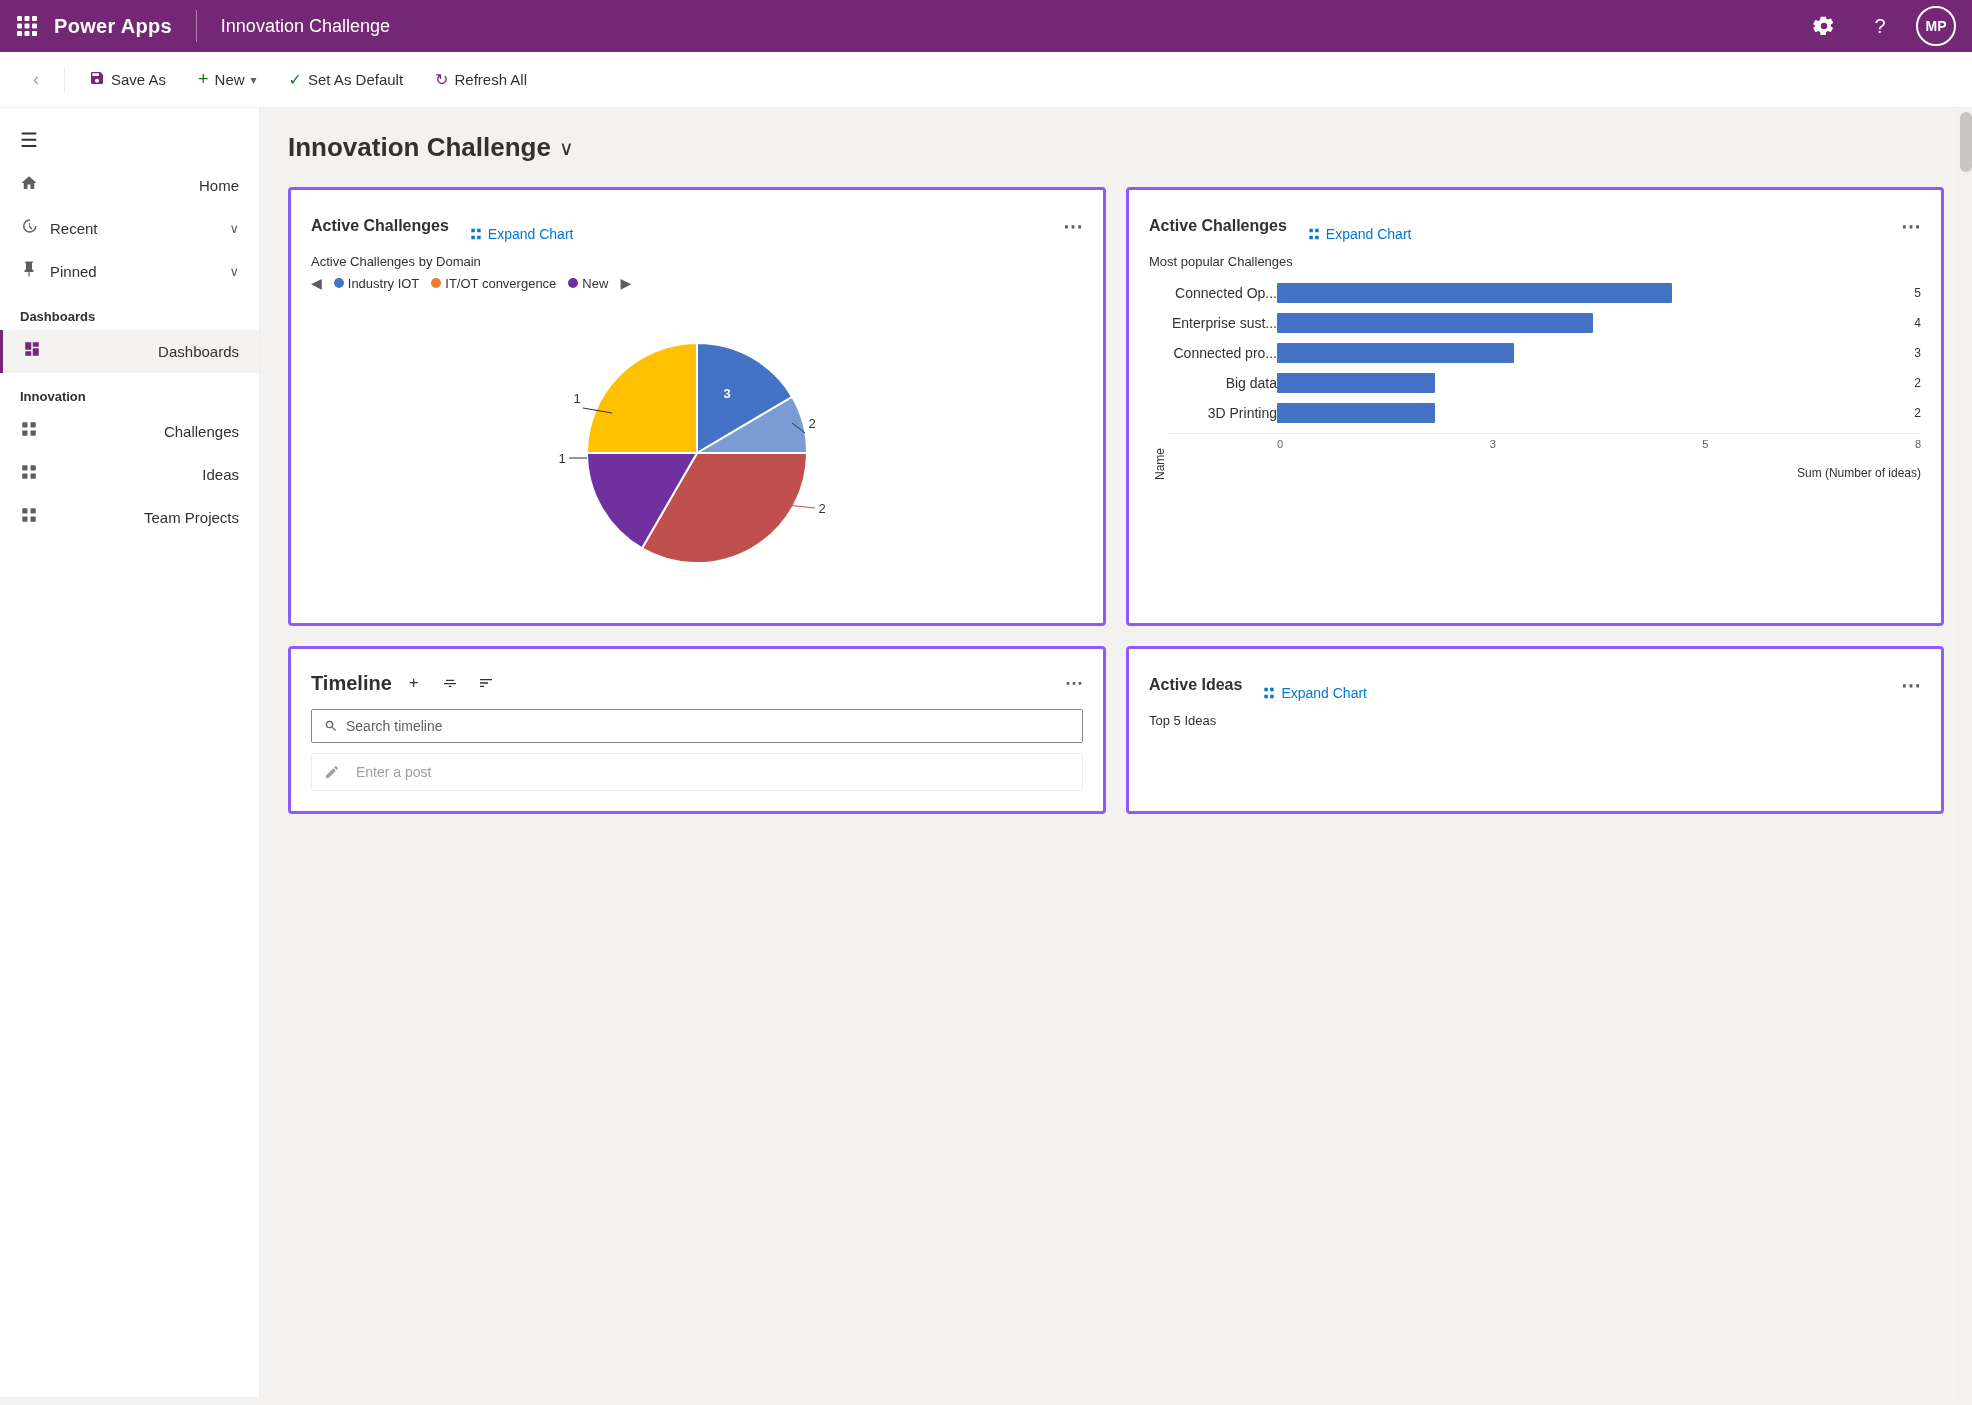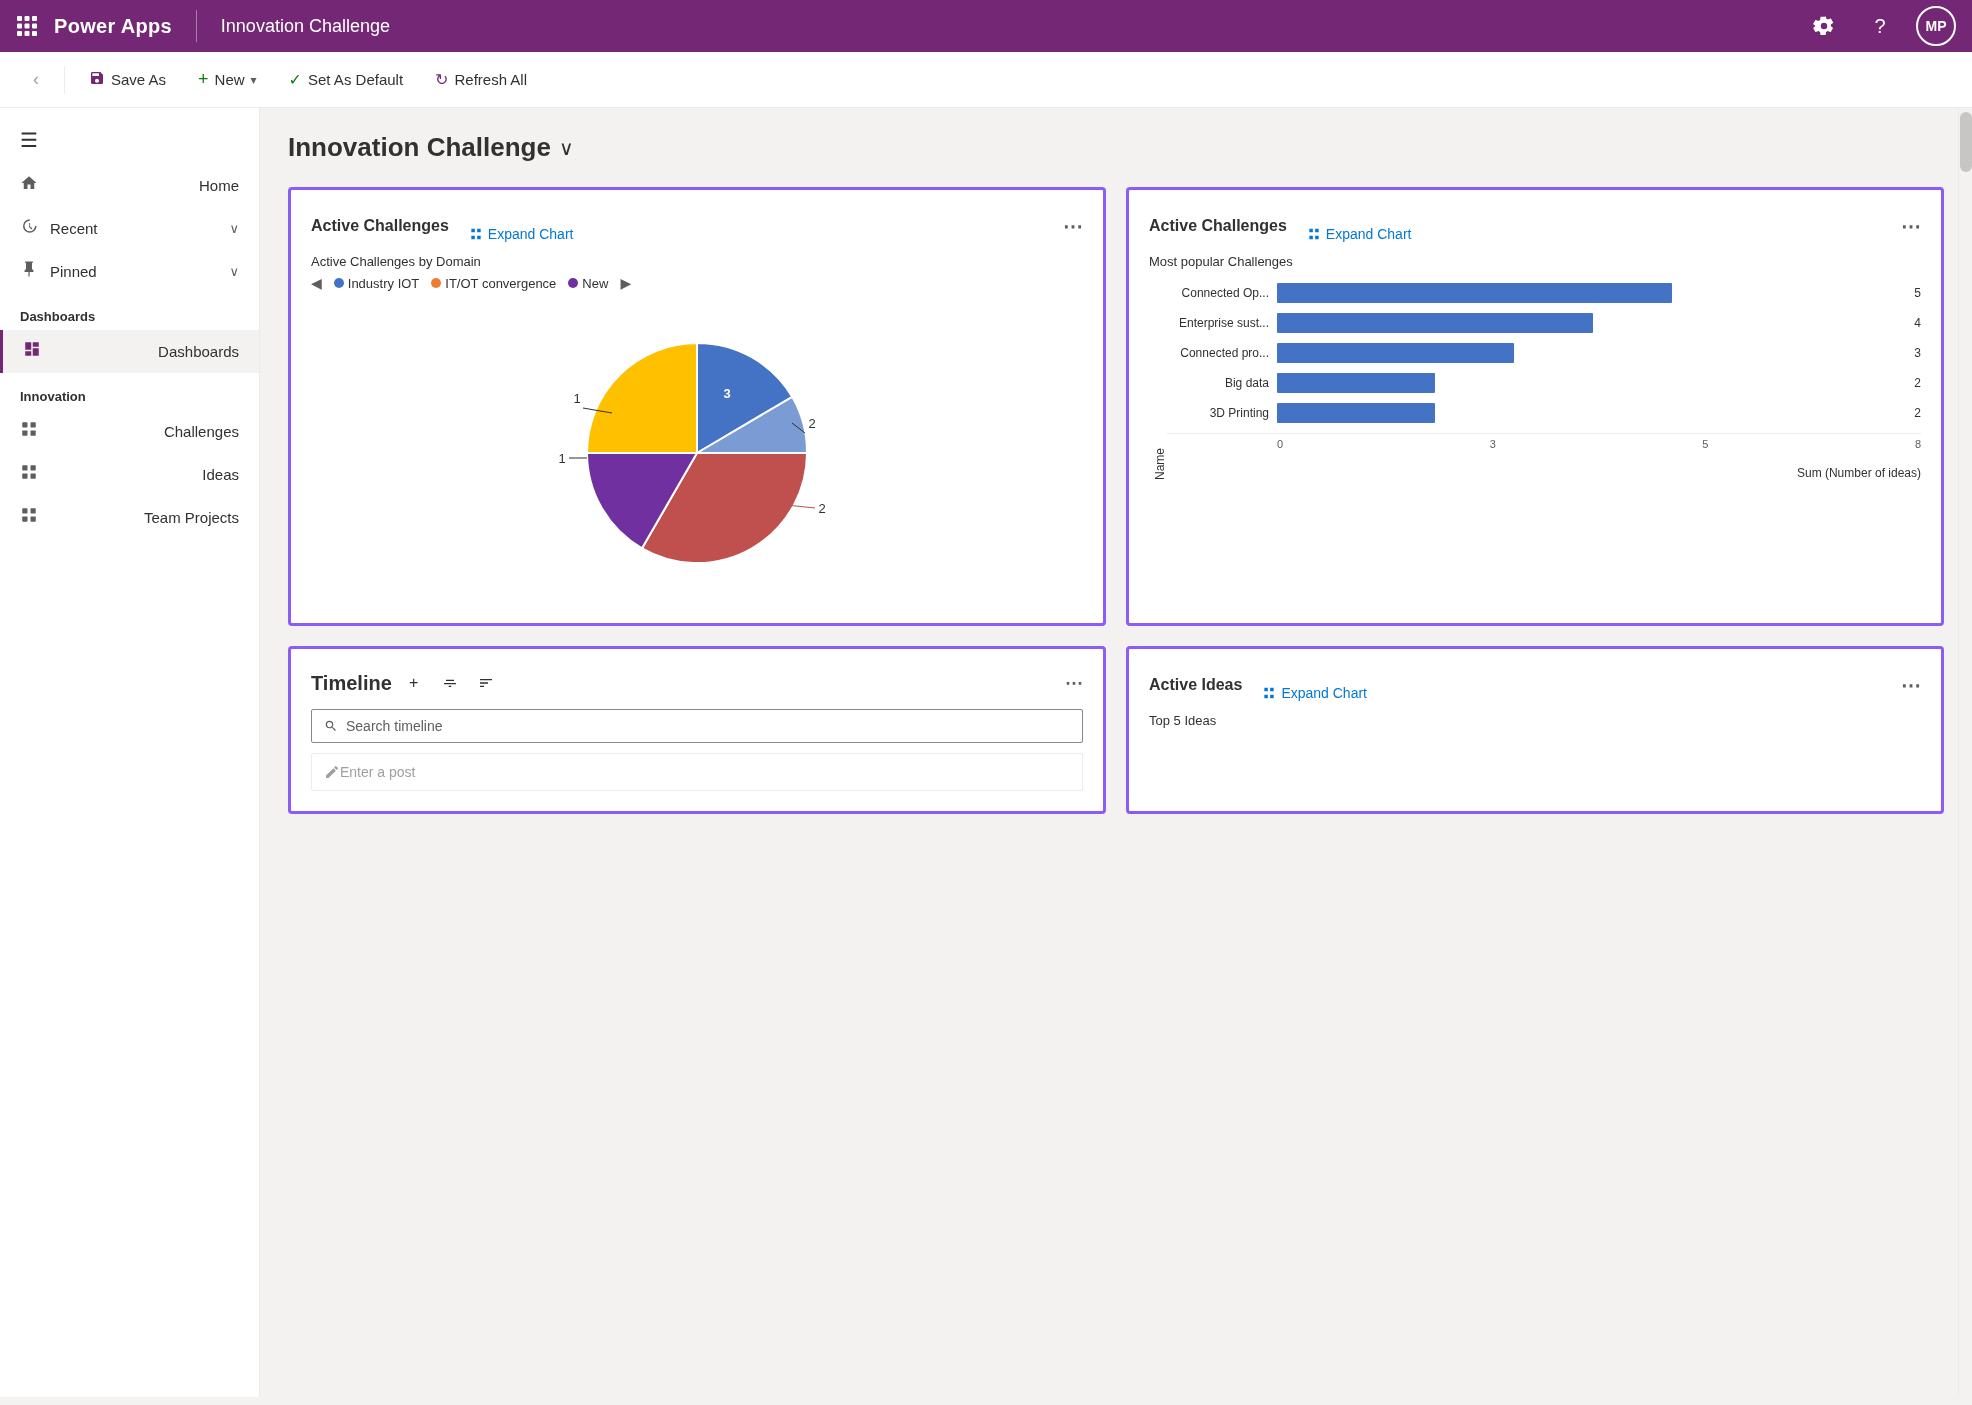--- a/index.html
+++ b/index.html
@@ -156,21 +156,21 @@
       display: flex; justify-content: center; align-items: center;
       height: 300px;
     }
 
     
     .bar-chart-container { padding: 8px 0; }
     .bar-chart-row {
       display: flex; align-items: center; margin-bottom: 10px;
       font-size: 12px; color: #323130;
     }
-    .bar-label { width: 110px; text-align: right; padding-right: 8px; font-size: 12px; color: #323130; }
+    .bar-label { width: 110px; text-align: right; padding-right: 0; font-size: 14px; color: #323130; }
     .bar-track { flex: 1; height: 20px; background: transparent; position: relative; }
     .bar-fill { height: 100%; background: #4472c4; border-radius: 1px; }
     .bar-value { padding-left: 6px; font-size: 12px; color: #323130; }
     .bar-chart-inner { display: flex; }
 
     
     .timeline-header {
       display: flex; align-items: center; gap: 8px;
       margin-bottom: 12px;
     }
@@ -180,21 +180,21 @@
       display: flex; align-items: center; justify-content: center;
       color: #323130; font-size: 16px;
     }
     .search-box {
       display: flex; align-items: center; gap: 8px;
       border: 1px solid #8a8886; padding: 8px 12px;
       border-radius: 2px; margin-bottom: 10px;
       font-size: 14px; color: #605e5c;
     }
     .post-input-area {
-      display: flex; align-items: center; gap: 0;
+      display: flex; align-items: center; gap: 16px;
       padding: 10px 12px; border: 1px solid #edebe9;
       border-radius: 2px; color: #a19f9d; font-size: 14px;
     }
 
     
     .scrollbar-track {
       position: absolute; right: 0; top: 0; bottom: 0;
       width: 14px; background: #f3f2f1;
       border-left: 1px solid #edebe9;
     }

